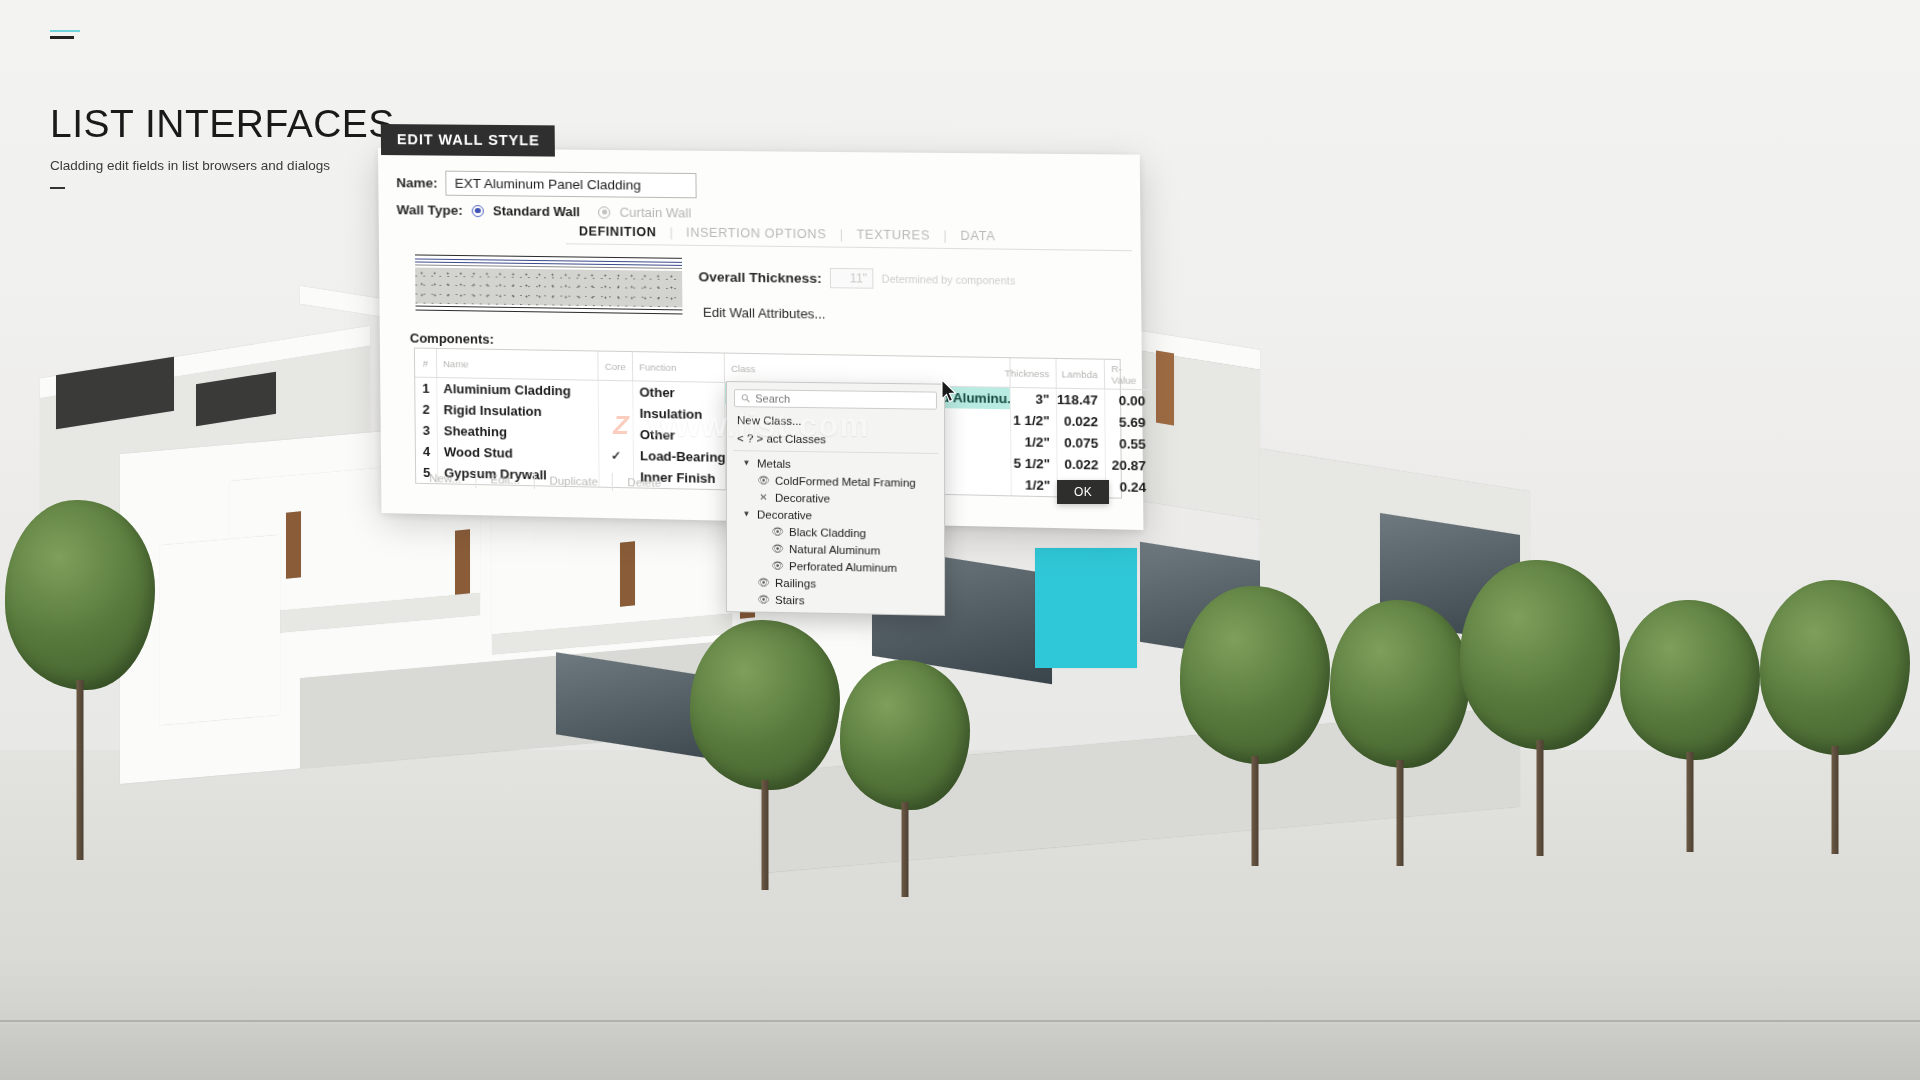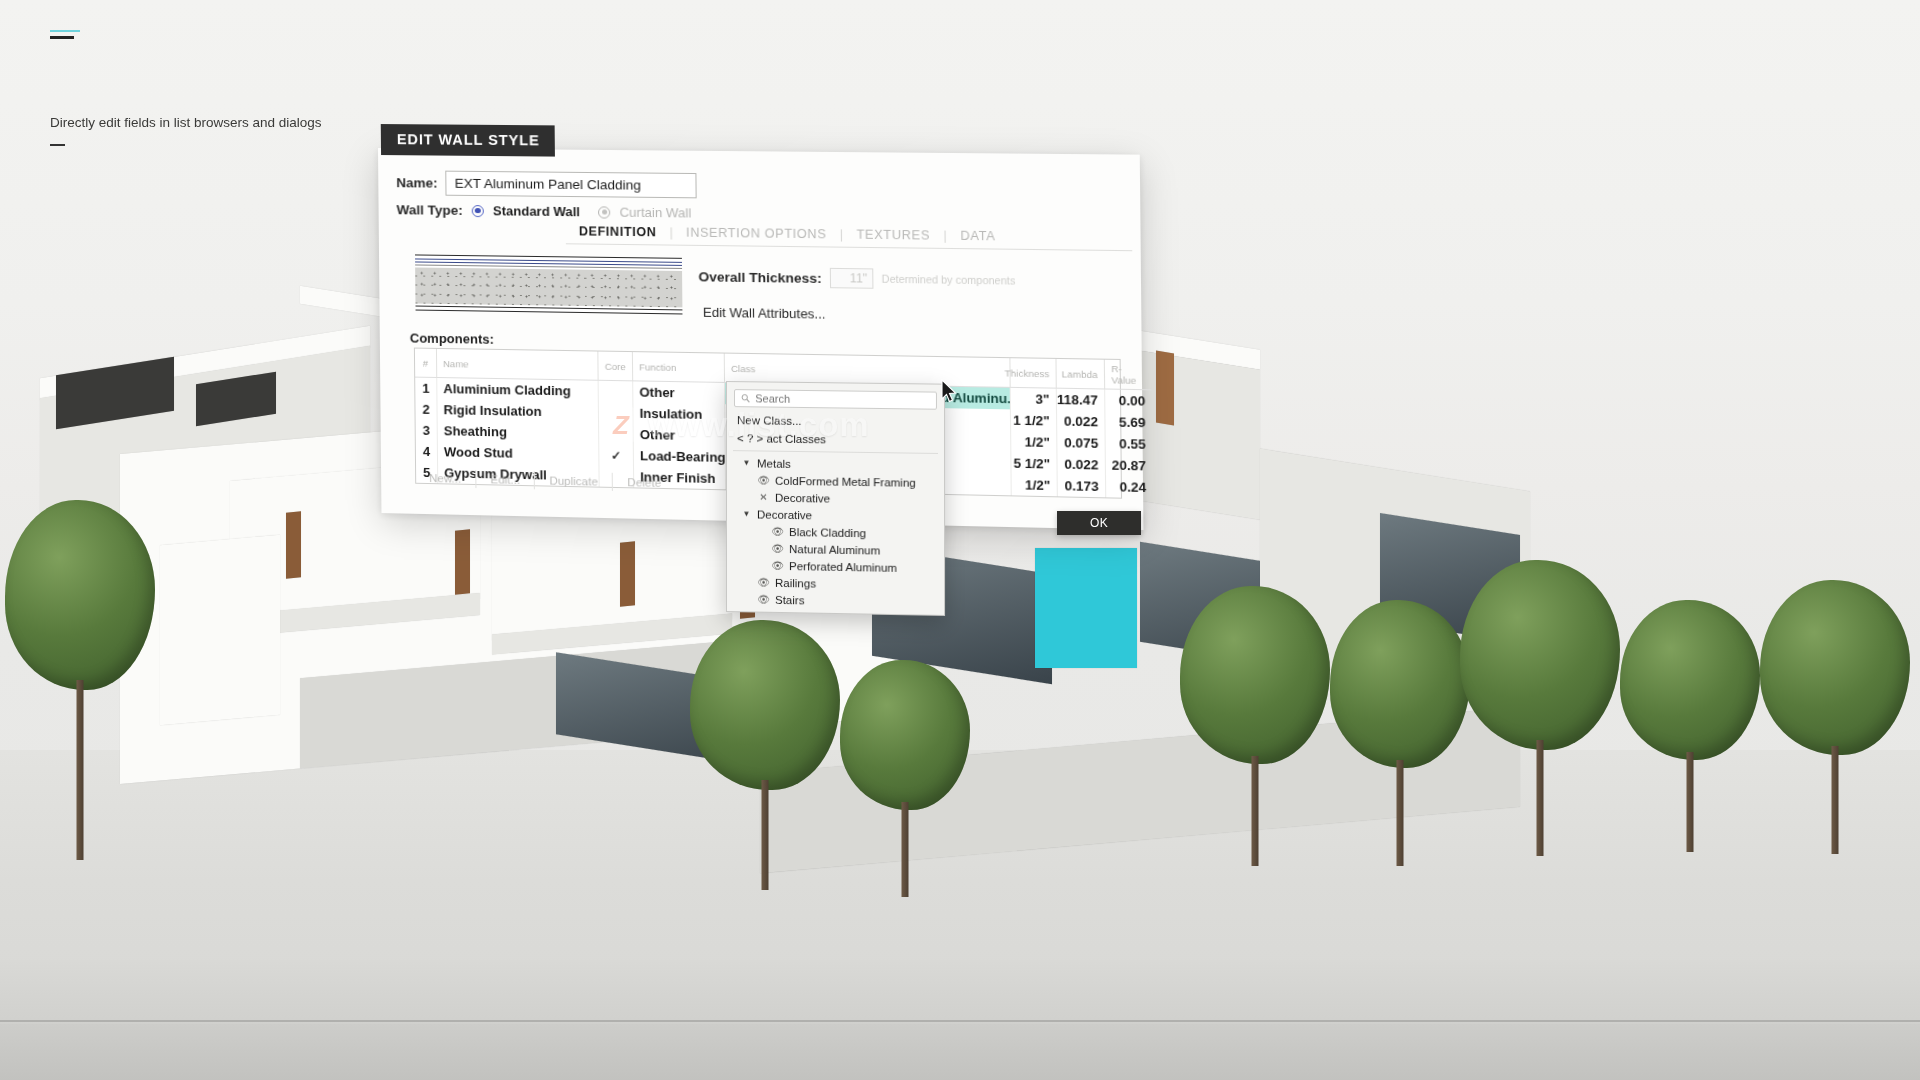--- a/index.html
+++ b/index.html
@@ -197,23 +197,22 @@
   }
   .sbtn {
     font-size: 11.5px; color: #bdbdbb; padding: 3px 14px;
     border-right: 1px solid #e2e2e0;
   }
   .sbtn:last-child { border-right: none; }
 
   .ok-btn {
     position: absolute; left: 1057px; top: 480px;
     background: #2e2e2c; color: #fff; font-size: 12px;
-    padding: 5px 33px; letter-spacing: .4px;
+    padding: 5px 17px; letter-spacing: .4px;
     box-shadow: 0 2px 6px rgba(0,0,0,.22);
-    margin-top: 31px;
   }
 
   
   #popup {
     position: absolute; left: 726px; top: 381px; width: 218px;
     background: #f4f4f2; border: 1px solid #c8c8c6;
     box-shadow: 0 8px 22px rgba(0,0,0,.22);
     font-size: 11.5px; color: #1c1c1c;
     padding-bottom: 4px;
     transform: perspective(1500px) rotateY(-2.2deg) skewY(.7deg);
@@ -343,22 +342,23 @@
   <div class="road"></div>
 </div>
 
 <div id="header">
   <div class="dashes">
     <div class="dash1"></div>
     <div class="dash2"></div>
   </div>
   <h1 class="title">
     <br>
+    <span>LIST INTERFACES</span>
   </h1>
-  <div class="subtitle">Directly edit fields in list browsers and dialogs</div>
+  <div class="subtitle">Cladding edit fields in list browsers and dialogs</div>
   <div class="dash3"></div>
 </div>
 
 <div id="dialog-wrap">
   <div id="dialog">
 
     <div class="badge">EDIT WALL STYLE</div>
 
     <div class="row-name">
       <span class="lbl">Name:</span>

